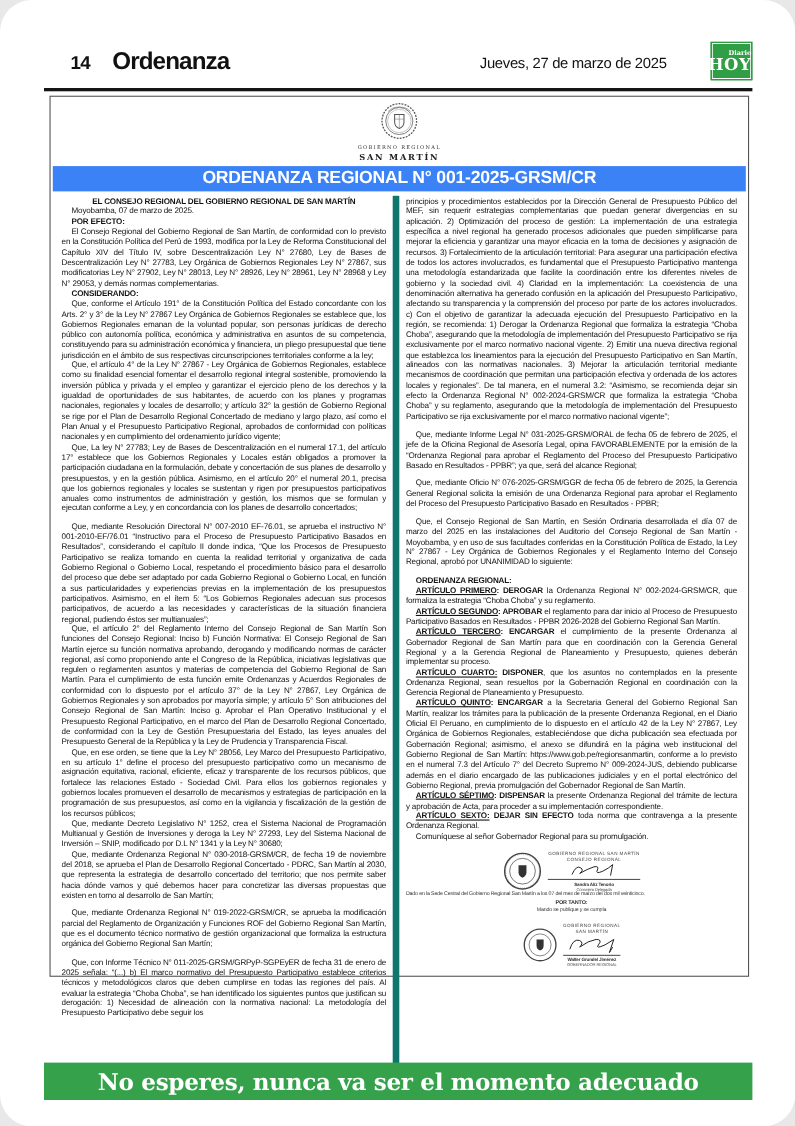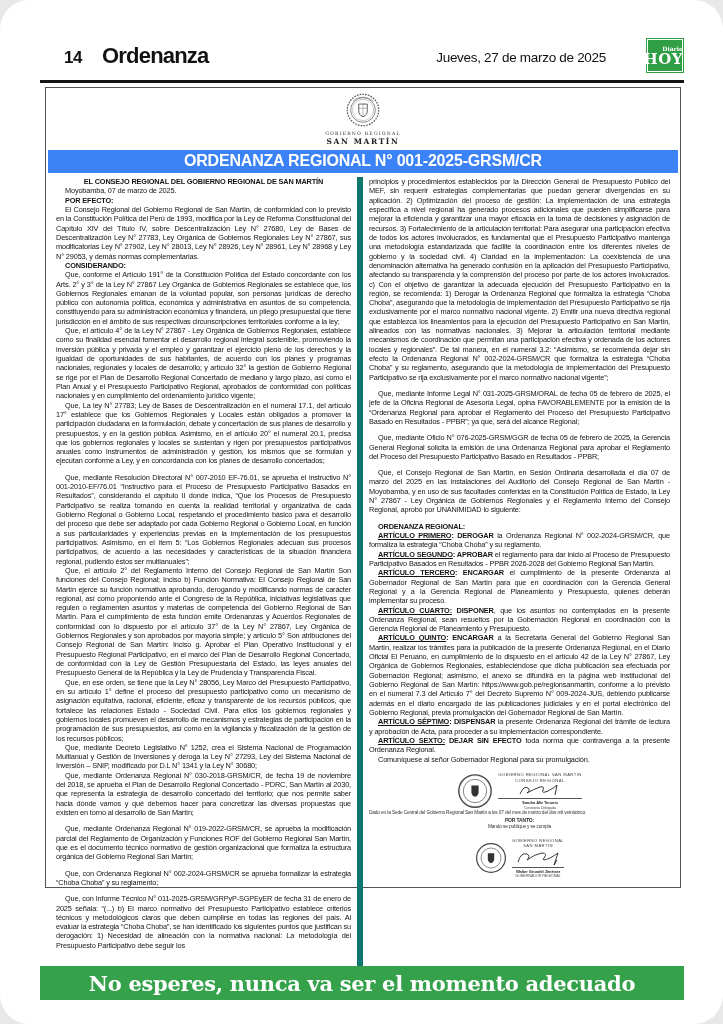--- a/index.html
+++ b/index.html
@@ -103,21 +103,20 @@
         <p class="ind b">CONSIDERANDO:</p>
         <p class="ind">Que, conforme el Artículo 191° de la Constitución Política del Estado concordante con los Arts. 2° y 3° de la Ley N° 27867 Ley Orgánica de Gobiernos Regionales se establece que, los Gobiernos Regionales emanan de la voluntad popular, son personas jurídicas de derecho público con autonomía política, económica y administrativa en asuntos de su competencia, constituyendo para su administración económica y financiera, un pliego presupuestal que tiene jurisdicción en el ámbito de sus respectivas circunscripciones territoriales conforme a la ley;</p>
         <p class="ind">Que, el artículo 4° de la Ley N° 27867 - Ley Orgánica de Gobiernos Regionales, establece como su finalidad esencial fomentar el desarrollo regional integral sostenible, promoviendo la inversión pública y privada y el empleo y garantizar el ejercicio pleno de los derechos y la igualdad de oportunidades de sus habitantes, de acuerdo con los planes y programas nacionales, regionales y locales de desarrollo; y artículo 32° la gestión de Gobierno Regional se rige por el Plan de Desarrollo Regional Concertado de mediano y largo plazo, así como el Plan Anual y el Presupuesto Participativo Regional, aprobados de conformidad con políticas nacionales y en cumplimiento del ordenamiento jurídico vigente;</p>
         <p class="ind">Que, La ley N° 27783; Ley de Bases de Descentralización en el numeral 17.1, del artículo 17° establece que los Gobiernos Regionales y Locales están obligados a promover la participación ciudadana en la formulación, debate y concertación de sus planes de desarrollo y presupuestos, y en la gestión pública. Asimismo, en el artículo 20° el numeral 20.1, precisa que los gobiernos regionales y locales se sustentan y rigen por presupuestos participativos anuales como instrumentos de administración y gestión, los mismos que se formulan y ejecutan conforme a Ley, y en concordancia con los planes de desarrollo concertados;</p>
         <p class="ind gap">Que, mediante Resolución Directoral N° 007-2010 EF-76.01, se aprueba el instructivo N° 001-2010-EF/76.01 “Instructivo para el Proceso de Presupuesto Participativo Basados en Resultados”, considerando el capítulo II donde indica, “Que los Procesos de Presupuesto Participativo se realiza tomando en cuenta la realidad territorial y organizativa de cada Gobierno Regional o Gobierno Local, respetando el procedimiento básico para el desarrollo del proceso que debe ser adaptado por cada Gobierno Regional o Gobierno Local, en función a sus particularidades y experiencias previas en la implementación de los presupuestos participativos. Asimismo, en el ítem 5: “Los Gobiernos Regionales adecuan sus procesos participativos, de acuerdo a las necesidades y características de la situación financiera regional, pudiendo éstos ser multianuales”;</p>
         <p class="ind">Que, el artículo 2° del Reglamento Interno del Consejo Regional de San Martín Son funciones del Consejo Regional: Inciso b) Función Normativa: El Consejo Regional de San Martín ejerce su función normativa aprobando, derogando y modificando normas de carácter regional, así como proponiendo ante el Congreso de la República, iniciativas legislativas que regulen o reglamenten asuntos y materias de competencia del Gobierno Regional de San Martín. Para el cumplimiento de esta función emite Ordenanzas y Acuerdos Regionales de conformidad con lo dispuesto por el artículo 37° de la Ley N° 27867, Ley Orgánica de Gobiernos Regionales y son aprobados por mayoría simple; y artículo 5° Son atribuciones del Consejo Regional de San Martín: Inciso g. Aprobar el Plan Operativo Institucional y el Presupuesto Regional Participativo, en el marco del Plan de Desarrollo Regional Concertado, de conformidad con la Ley de Gestión Presupuestaria del Estado, las leyes anuales del Presupuesto General de la República y la Ley de Prudencia y Transparencia Fiscal.</p>
         <p class="ind">Que, en ese orden, se tiene que la Ley N° 28056, Ley Marco del Presupuesto Participativo, en su artículo 1° define el proceso del presupuesto participativo como un mecanismo de asignación equitativa, racional, eficiente, eficaz y transparente de los recursos públicos, que fortalece las relaciones Estado - Sociedad Civil. Para ellos los gobiernos regionales y gobiernos locales promueven el desarrollo de mecanismos y estrategias de participación en la programación de sus presupuestos, así como en la vigilancia y fiscalización de la gestión de los recursos públicos;</p>
         <p class="ind">Que, mediante Decreto Legislativo N° 1252, crea el Sistema Nacional de Programación Multianual y Gestión de Inversiones y deroga la Ley N° 27293, Ley del Sistema Nacional de Inversión – SNIP, modificado por D.L N° 1341 y la Ley N° 30680;</p>
         <p class="ind">Que, mediante Ordenanza Regional N° 030-2018-GRSM/CR, de fecha 19 de noviembre del 2018, se aprueba el Plan de Desarrollo Regional Concertado - PDRC, San Martín al 2030, que representa la estrategia de desarrollo concertado del territorio; que nos permite saber hacia dónde vamos y qué debemos hacer para concretizar las diversas propuestas que existen en torno al desarrollo de San Martín;</p>
         <p class="ind gap">Que, mediante Ordenanza Regional N° 019-2022-GRSM/CR, se aprueba la modificación parcial del Reglamento de Organización y Funciones ROF del Gobierno Regional San Martín, que es el documento técnico normativo de gestión organizacional que formaliza la estructura orgánica del Gobierno Regional San Martín;</p>
-        <p class="ind gap">Que, con Ordenanza Regional N° 002-2024-GRSM/CR se aprueba formalizar la estrategia “Choba Choba” y su reglamento;</p>
         <p class="ind gap">Que, con Informe Técnico N° 011-2025-GRSM/GRPyP-SGPEyER de fecha 31 de enero de 2025 señala: “(...) b) El marco normativo del Presupuesto Participativo establece criterios técnicos y metodológicos claros que deben cumplirse en todas las regiones del país. Al evaluar la estrategia “Choba Choba”, se han identificado los siguientes puntos que justifican su derogación: 1) Necesidad de alineación con la normativa nacional: La metodología del Presupuesto Participativo debe seguir los</p>
       </div>
 
       <div class="col">
         <p>principios y procedimientos establecidos por la Dirección General de Presupuesto Público del MEF, sin requerir estrategias complementarias que puedan generar divergencias en su aplicación. 2) Optimización del proceso de gestión: La implementación de una estrategia específica a nivel regional ha generado procesos adicionales que pueden simplificarse para mejorar la eficiencia y garantizar una mayor eficacia en la toma de decisiones y asignación de recursos. 3) Fortalecimiento de la articulación territorial: Para asegurar una participación efectiva de todos los actores involucrados, es fundamental que el Presupuesto Participativo mantenga una metodología estandarizada que facilite la coordinación entre los diferentes niveles de gobierno y la sociedad civil. 4) Claridad en la implementación: La coexistencia de una denominación alternativa ha generado confusión en la aplicación del Presupuesto Participativo, afectando su transparencia y la comprensión del proceso por parte de los actores involucrados. c) Con el objetivo de garantizar la adecuada ejecución del Presupuesto Participativo en la región, se recomienda: 1) Derogar la Ordenanza Regional que formaliza la estrategia “Choba Choba”, asegurando que la metodología de implementación del Presupuesto Participativo se rija exclusivamente por el marco normativo nacional vigente. 2) Emitir una nueva directiva regional que establezca los lineamientos para la ejecución del Presupuesto Participativo en San Martín, alineados con las normativas nacionales. 3) Mejorar la articulación territorial mediante mecanismos de coordinación que permitan una participación efectiva y ordenada de los actores locales y regionales”. De tal manera, en el numeral 3.2: “Asimismo, se recomienda dejar sin efecto la Ordenanza Regional N° 002-2024-GRSM/CR que formaliza la estrategia “Choba Choba” y su reglamento, asegurando que la metodología de implementación del Presupuesto Participativo se rija exclusivamente por el marco normativo nacional vigente”;</p>
         <p class="ind gap">Que, mediante Informe Legal N° 031-2025-GRSM/ORAL de fecha 05 de febrero de 2025, el jefe de la Oficina Regional de Asesoría Legal, opina FAVORABLEMENTE por la emisión de la “Ordenanza Regional para aprobar el Reglamento del Proceso del Presupuesto Participativo Basado en Resultados - PPBR”; ya que, será del alcance Regional;</p>
         <p class="ind gap">Que, mediante Oficio N° 076-2025-GRSM/GGR de fecha 05 de febrero de 2025, la Gerencia General Regional solicita la emisión de una Ordenanza Regional para aprobar el Reglamento del Proceso del Presupuesto Participativo Basado en Resultados - PPBR;</p>
         <p class="ind gap">Que, el Consejo Regional de San Martín, en Sesión Ordinaria desarrollada el día 07 de marzo del 2025 en las instalaciones del Auditorio del Consejo Regional de San Martín - Moyobamba, y en uso de sus facultades conferidas en la Constitución Política de Estado, la Ley N° 27867 - Ley Orgánica de Gobiernos Regionales y el Reglamento Interno del Consejo Regional, aprobó por UNANIMIDAD lo siguiente:</p>
 
         <p class="ind b gap">ORDENANZA REGIONAL:</p>

